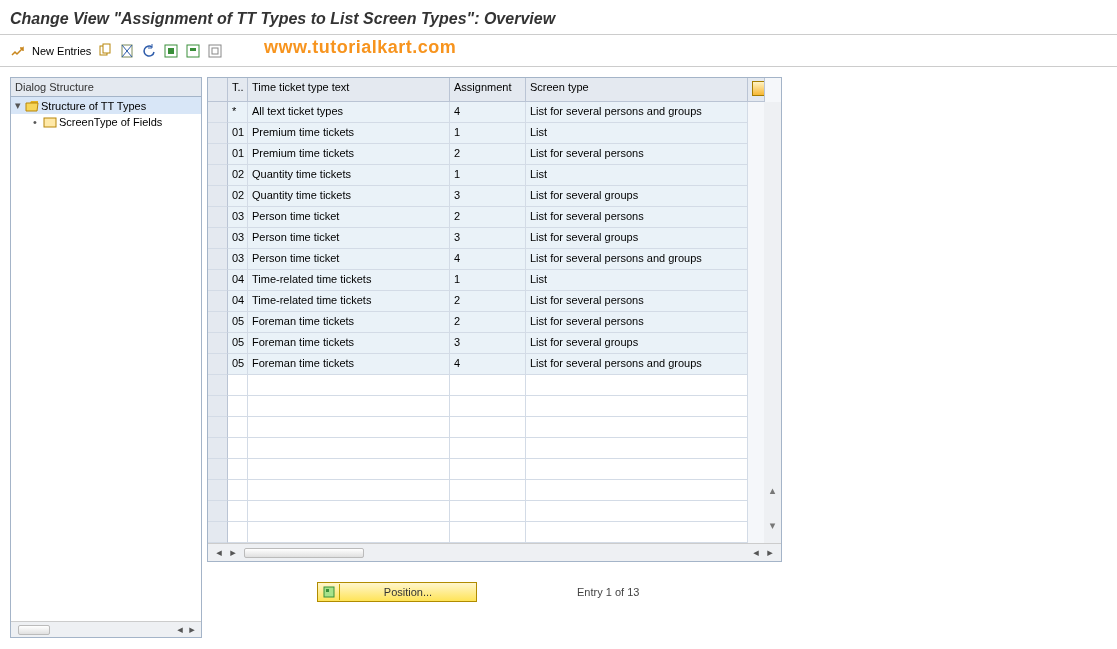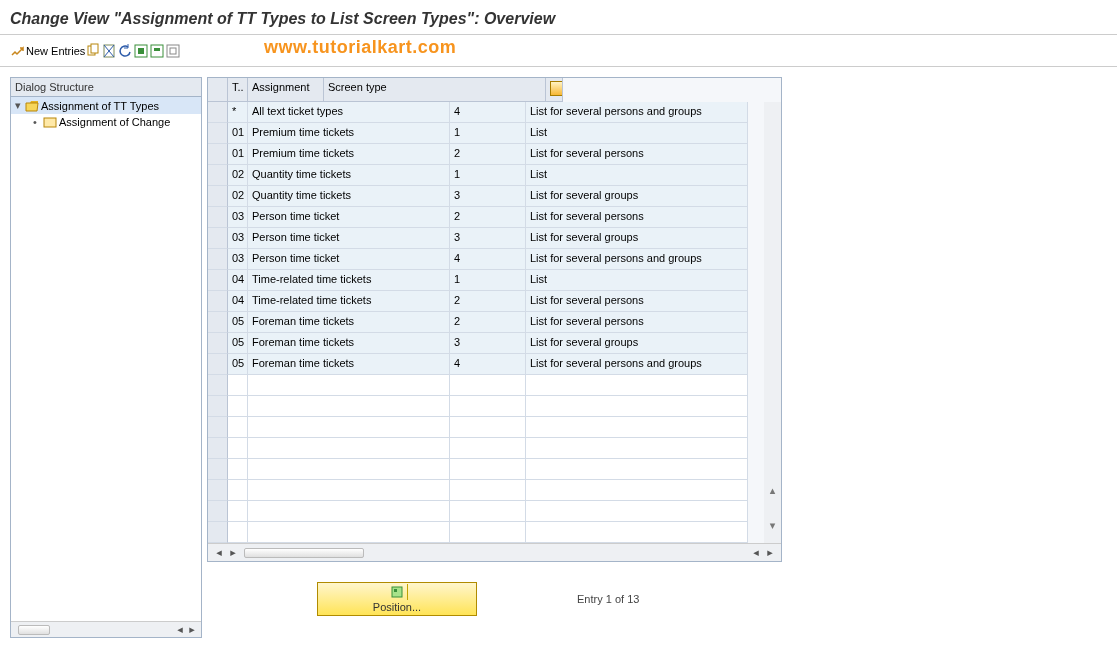--- a/index.html
+++ b/index.html
@@ -17,20 +17,21 @@
     padding: 10px 10px 6px 10px;
     font-size: 16px;
     font-weight: bold;
     font-style: italic;
     color: #333;
     border-bottom: 1px solid #ccc;
   }
   .toolbar {
     display: flex;
     align-items: center;
+    gap: 6px;
     padding: 4px 10px;
     border-bottom: 1px solid #ccc;
     height: 32px;
     position: relative;
   }
   .toolbar .icon {
     width: 16px;
     height: 16px;
     display: inline-flex;
     align-items: center;
@@ -205,21 +206,20 @@
     gap: 20px;
     padding: 20px 0 0 110px;
   }
   .pos-btn {
     display: flex;
     align-items: center;
     border: 1px solid #b08b00;
     background: linear-gradient(#fff6cc,#ffe457);
     padding: 1px 0;
     width: 160px;
-    flex-direction: column;
   }
   .pos-btn .pico {
     width: 22px;
     display:flex;
     justify-content:center;
     border-right: 1px solid #c3a200;
     padding: 1px 0;
   }
   .pos-btn .plabel {
     flex: 1;
@@ -291,45 +291,46 @@
     <div class="tree-header">Dialog Structure</div>
     <div class="tree-body">
       <div class="tree-row selected">
         <span class="twisty">▾</span>
         <span class="folder-ico">
           <svg width="14" height="12">
               <path d="M1 3 L5 3 L6 1 L13 1 L13 3 Z" fill="#e6b422"></path>
               <path d="M1 3 L13 3 L12 11 L1 11 Z" fill="#f7d65a" stroke="#b8860b"></path>
             </svg>
         </span>
-        <span>Assignment of TT Types</span>
+        <span>Structure of TT Types</span>
       </div>
       <div class="tree-row" style="padding-left:22px;">
         <span class="twisty">•</span>
         <span class="folder-ico">
           <svg width="14" height="12">
               <rect x="1" y="2" width="12" height="9" fill="#ffe9a8" stroke="#b8860b"></rect>
             </svg>
         </span>
-        <span>Assignment of Change</span>
+        <span>ScreenType of Fields</span>
       </div>
     </div>
     <div class="tree-scroll">
       <span class="drag"></span>
       <span style="flex:1"></span>
       <span class="arrow">◂</span>
       <span class="arrow">▸</span>
     </div>
   </div>
 
   <div class="main-panel">
     <div class="table-wrap">
       <div class="grid-head">
         <div class="cell col-sel"></div>
         <div class="cell col-t">T..</div>
+        <div class="cell col-txt">Time ticket type text</div>
         <div class="cell col-st">Assignment</div>
         <div class="cell col-stt">Screen type</div>
         <div class="cell col-cfg"><span class="cfg-icon"></span></div>
       </div>
       <div class="grid-body">
         <div class="rows" id="rows">
             <div class="row">
               <div class="cell col-sel"></div>
               <div class="cell col-t">*</div>
               <div class="cell col-txt">All text ticket types</div>

